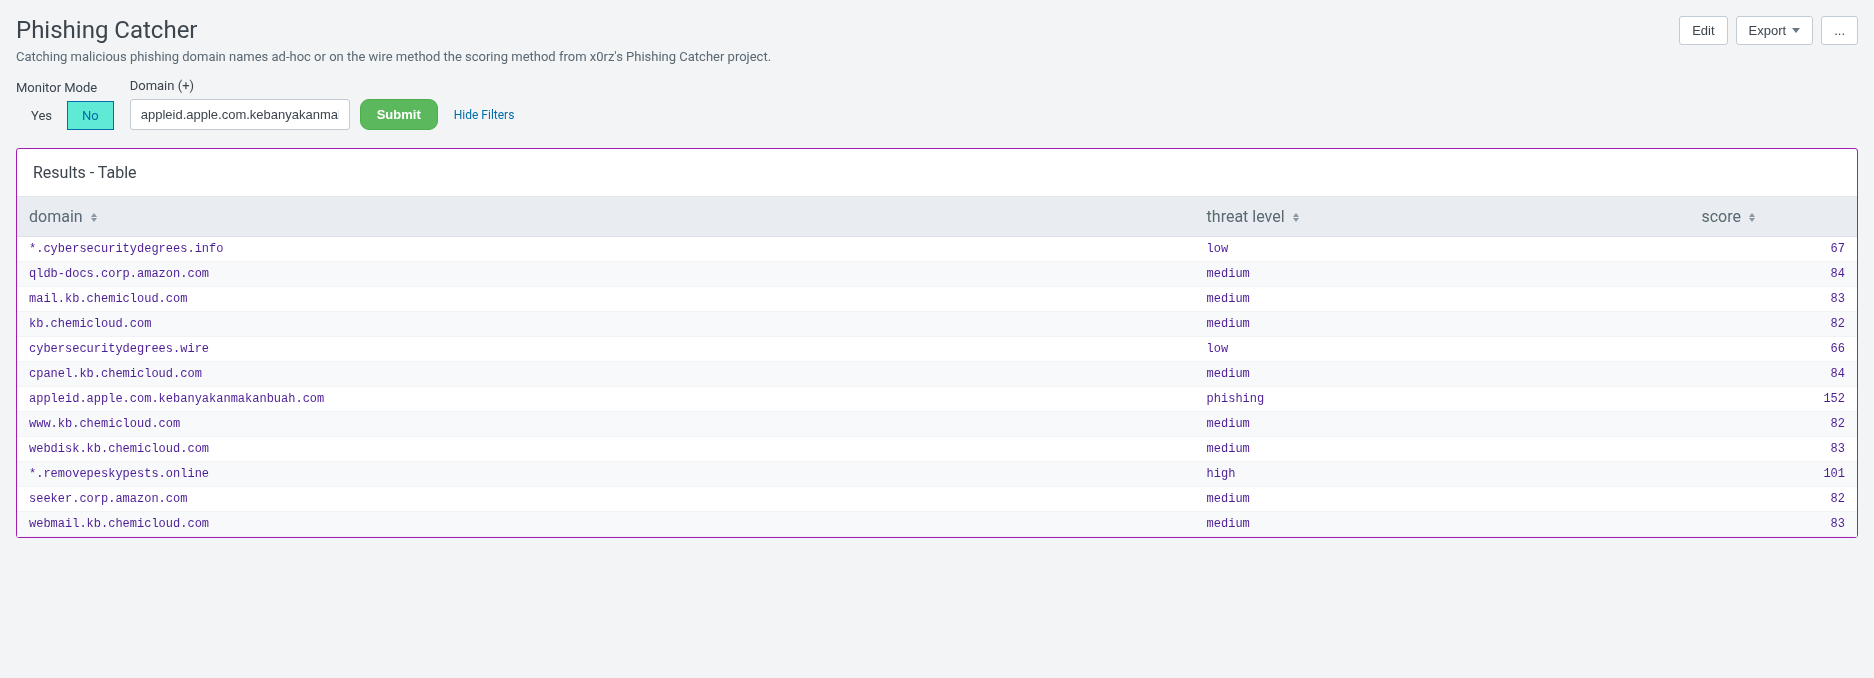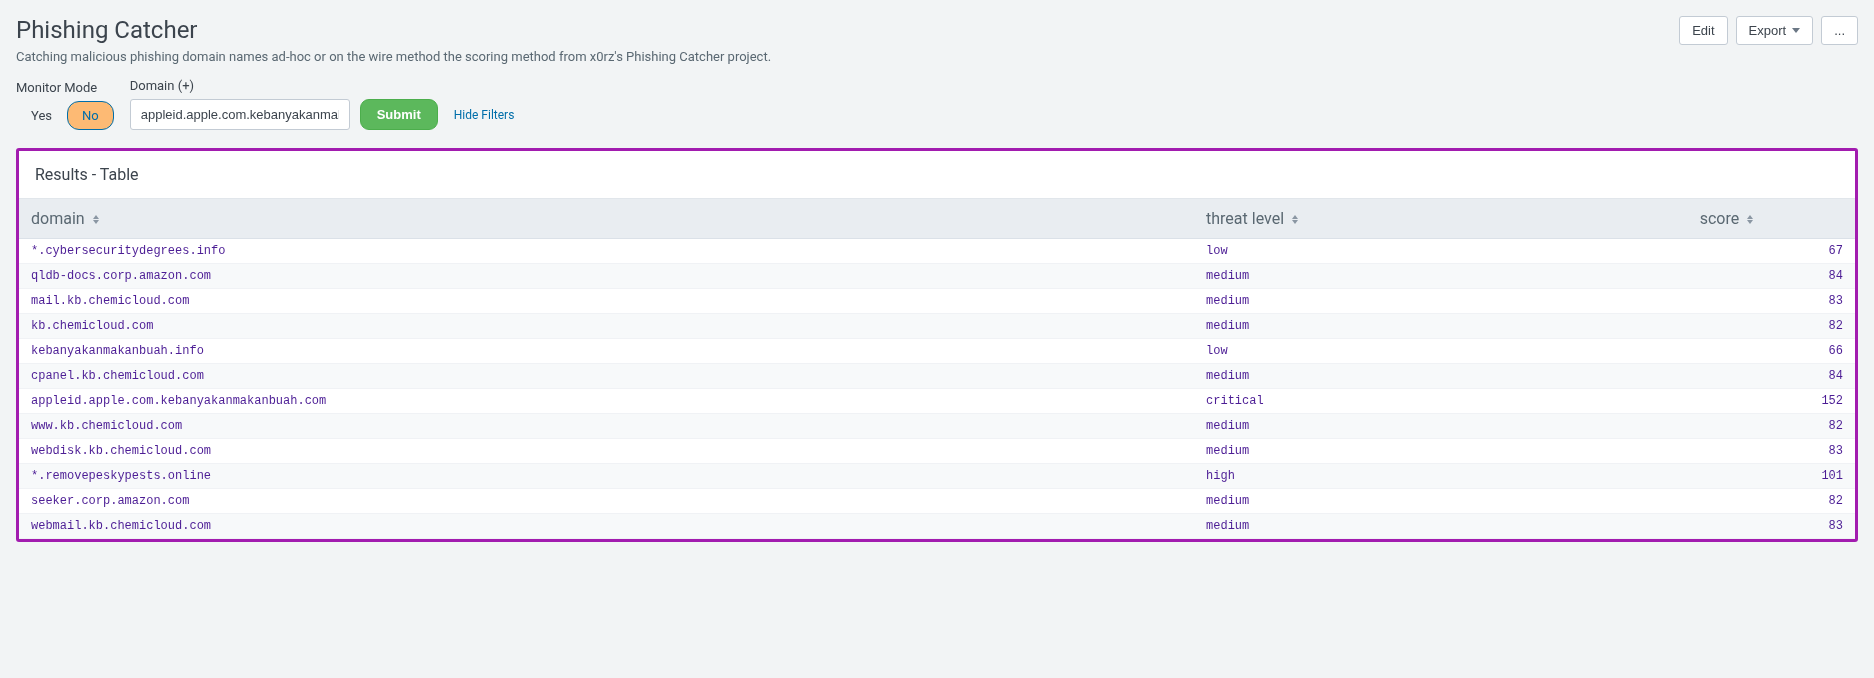--- a/index.html
+++ b/index.html
@@ -73,22 +73,22 @@
     padding: 6px 14px;
     font-size: 13px;
     color: #3c444d;
     cursor: pointer;
     border: 1px solid transparent;
     background: transparent;
   }
   .toggle-item.active {
     border: 1px solid #006eaa;
     color: #006eaa;
-    border-radius: 12px;
-    background: #fdba74;
+    border-radius: 0;
+    background: #5eead4;
   }
   .domain-row {
     display: flex;
     gap: 10px;
     align-items: center;
   }
   .text-input {
     border: 1px solid #c3cbd4;
     border-radius: 3px;
     padding: 7px 10px;
@@ -108,21 +108,21 @@
     cursor: pointer;
   }
   .hide-filters {
     color: #006eaa;
     font-size: 12px;
     cursor: pointer;
     padding-bottom: 8px;
   }
   .panel {
     background: #fff;
-    border: 3px solid #a21caf;
+    border: 1px solid #a21caf;
     border-radius: 3px;
   }
   .panel-title {
     padding: 14px 16px;
     font-size: 16px;
     color: #3c444d;
     border-bottom: 1px solid #e1e6eb;
   }
   table {
     width: 100%;
@@ -247,32 +247,32 @@
             <td>mail.kb.chemicloud.com</td>
             <td>medium</td>
             <td class="right">83</td>
           </tr>
           <tr>
             <td>kb.chemicloud.com</td>
             <td>medium</td>
             <td class="right">82</td>
           </tr>
           <tr>
-            <td>kebanyakanmakanbuah.info</td>
+            <td>cybersecuritydegrees.wire</td>
             <td>low</td>
             <td class="right">66</td>
           </tr>
           <tr>
             <td>cpanel.kb.chemicloud.com</td>
             <td>medium</td>
             <td class="right">84</td>
           </tr>
           <tr>
             <td>appleid.apple.com.kebanyakanmakanbuah.com</td>
-            <td>critical</td>
+            <td>phishing</td>
             <td class="right">152</td>
           </tr>
           <tr>
             <td>www.kb.chemicloud.com</td>
             <td>medium</td>
             <td class="right">82</td>
           </tr>
           <tr>
             <td>webdisk.kb.chemicloud.com</td>
             <td>medium</td>

